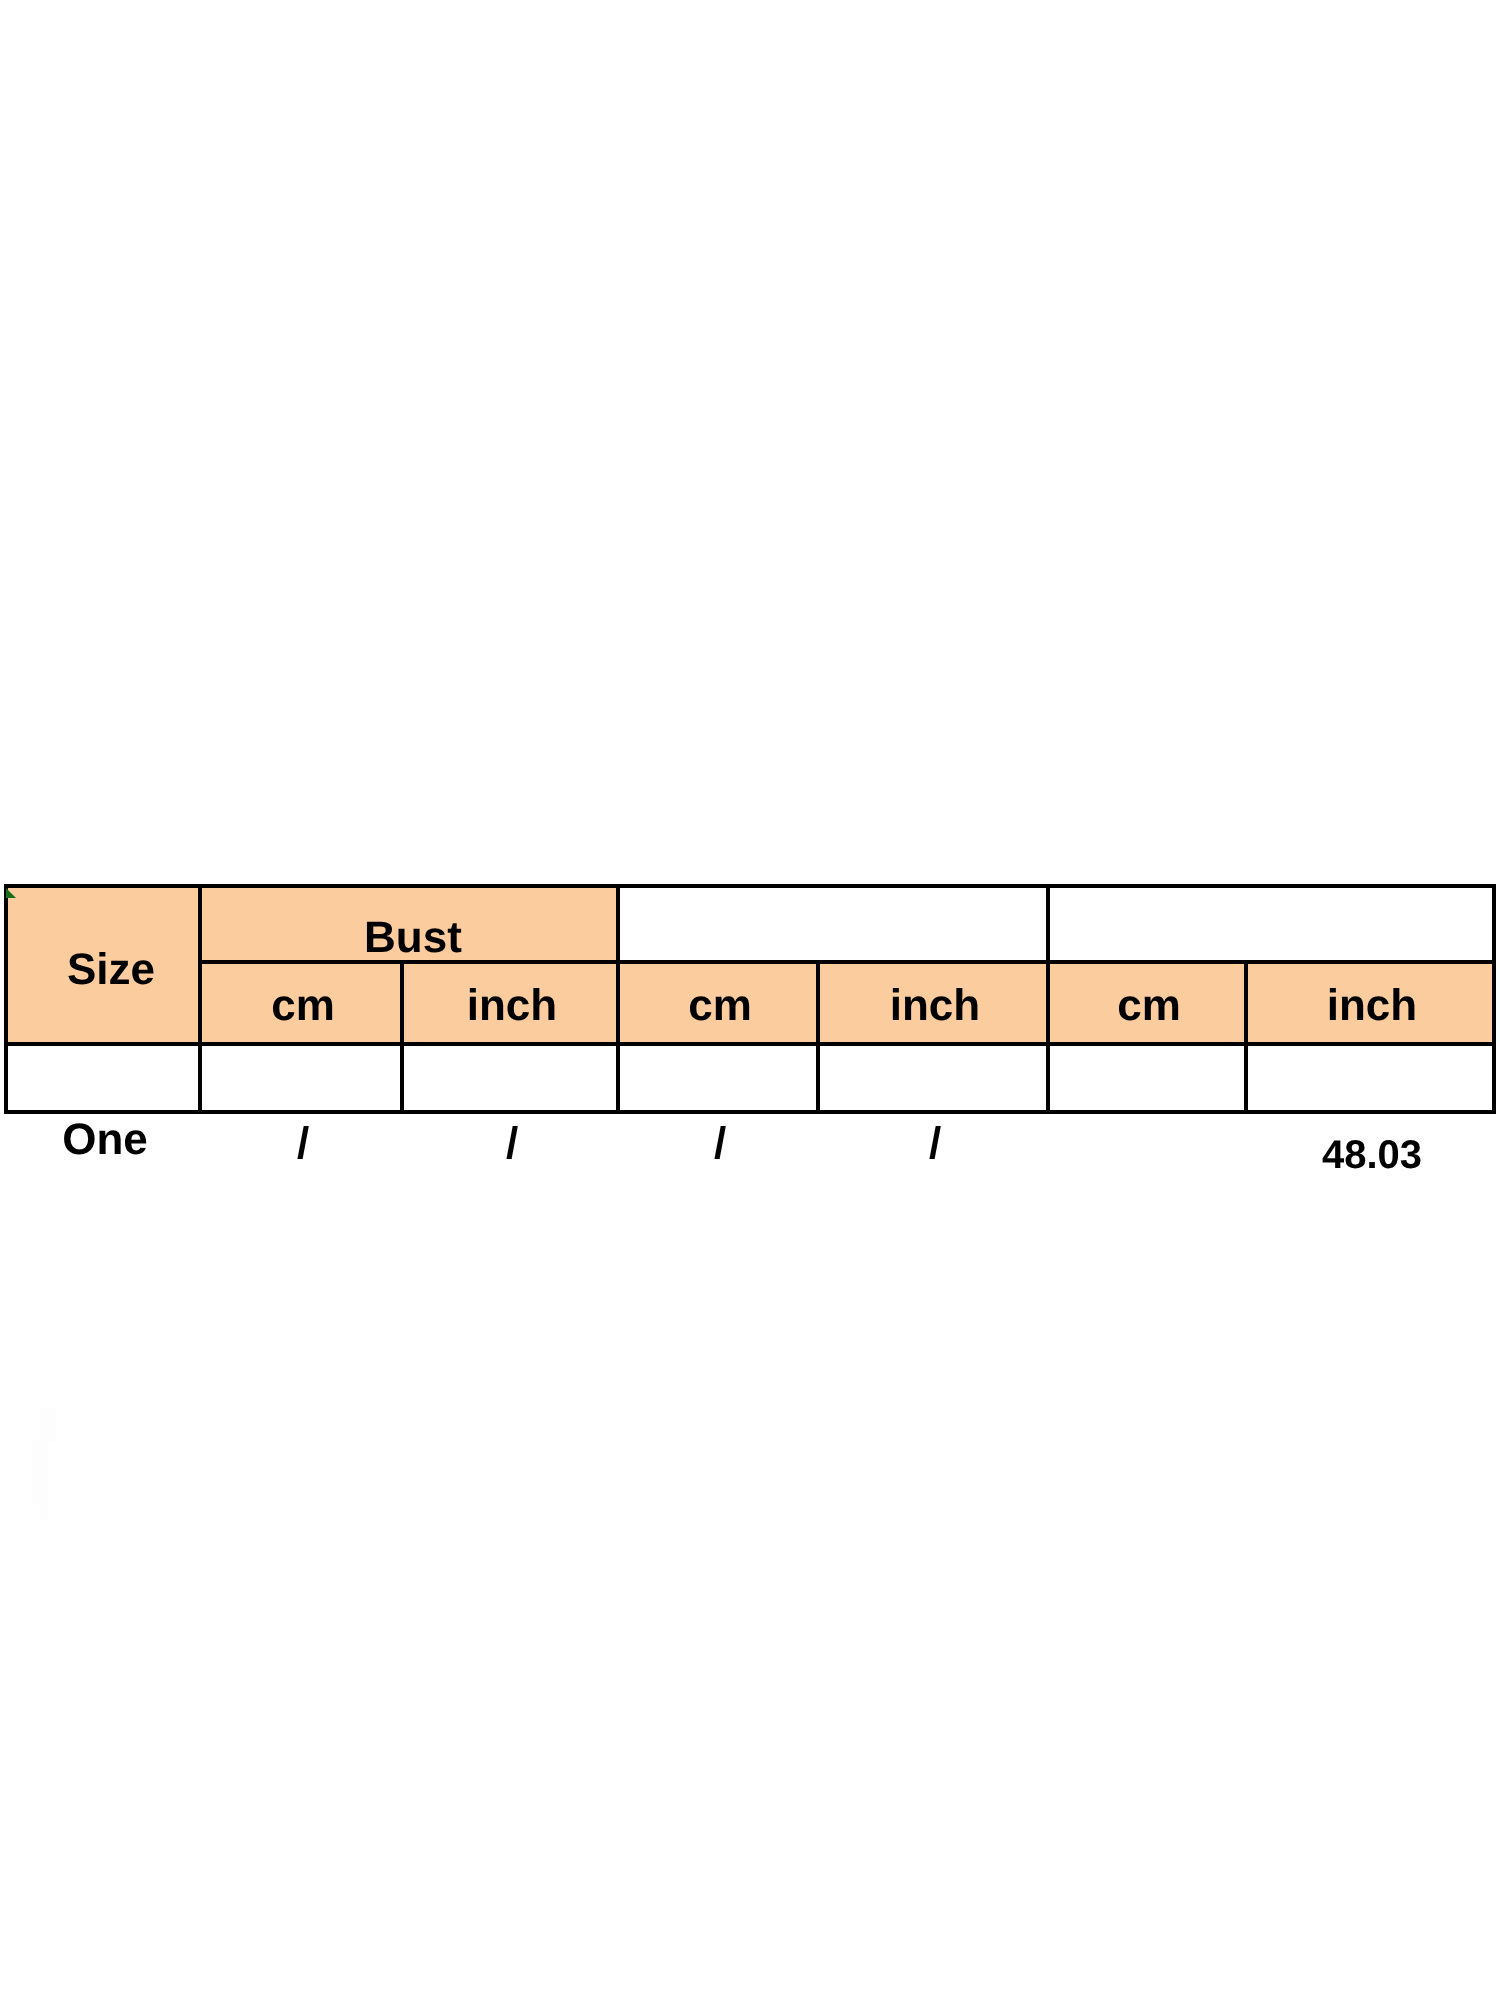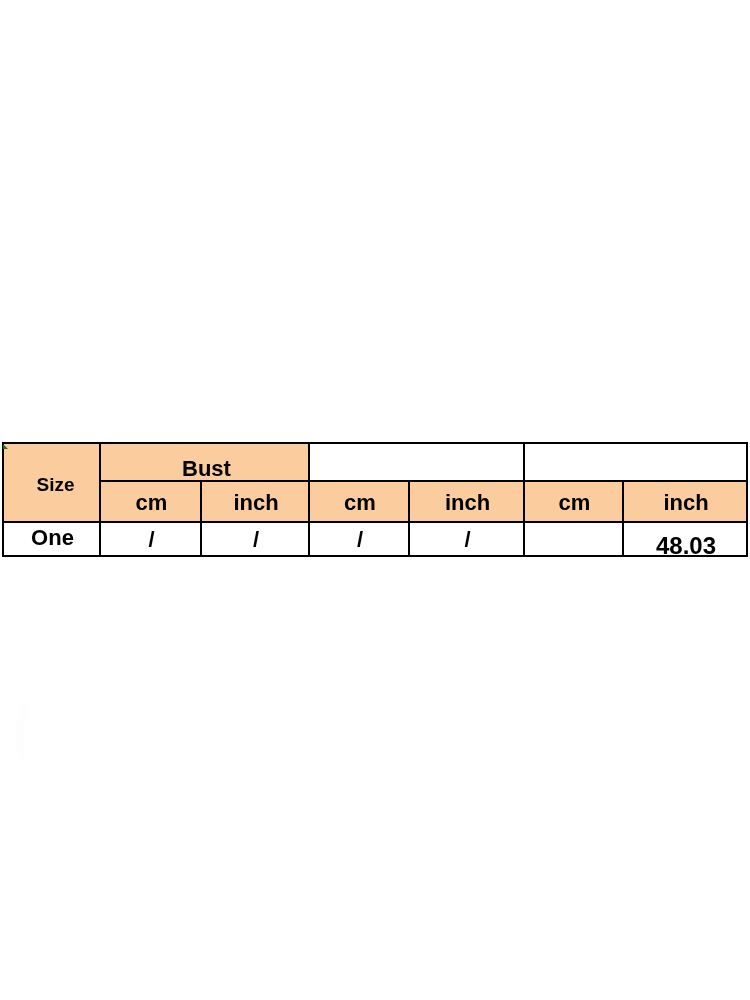--- a/index.html
+++ b/index.html
@@ -31,21 +31,21 @@
     display: flex;
     align-items: center;
     justify-content: center;
     font-weight: bold;
     color: #000000;
     letter-spacing: 0px;
     overflow: hidden;
     white-space: nowrap;
   }
   .hdr { background: #fbcd9e; }
-  .bodycell { background: #ffffff; }
+  .bodycell { background: #ffffff; margin-top: 32px; }
   
   .hline { position: absolute; background: #000; height: 2px; z-index: 3; }
   .vline { position: absolute; background: #000; width: 2px; z-index: 3; }
   
   #corner-marker {
     position: absolute;
     left: 1px;
     top: 2px;
     width: 4.5px;
     height: 4.5px;
@@ -55,36 +55,36 @@
   
   .smudge { position: absolute; background: #fdfdfd; }
 </style>
 </head>
 <body>
 
 <div id="page">
   <div id="chart">
     <div id="corner-marker"></div>
 
-    <div class="cell hdr" style="left:2px;top:2px;width:95px;height:77px;font-size:19px;padding-left:8px;padding-top:4px">Size</div>
+    <div class="cell hdr" style="left:2px;top:2px;width:95px;height:77px;font-size:22px;padding-left:8px;padding-top:4px">Size</div>
     <div class="cell hdr" style="left:99px;top:2px;width:207px;height:36px;font-size:22px;padding-left:4px;padding-top:14px">Bust</div>
 
     <div class="cell hdr" style="left:99px;top:40px;width:99px;height:39px;font-size:22px;padding-left:2px;padding-top:2px">cm</div>
     <div class="cell hdr" style="left:200px;top:40px;width:106px;height:39px;font-size:22px;padding-left:2px;padding-top:2px">inch</div>
     <div class="cell hdr" style="left:308px;top:40px;width:98px;height:39px;font-size:22px;padding-left:2px;padding-top:2px">cm</div>
     <div class="cell hdr" style="left:408px;top:40px;width:113px;height:39px;font-size:22px;padding-left:2px;padding-top:2px">inch</div>
     <div class="cell hdr" style="left:523px;top:40px;width:97px;height:39px;font-size:22px;padding-left:2px;padding-top:2px">cm</div>
     <div class="cell hdr" style="left:622px;top:40px;width:122px;height:39px;font-size:22px;padding-left:2px;padding-top:2px">inch</div>
 
     <div class="cell bodycell" style="left:2px;top:81px;width:95px;height:32px;font-size:22px;padding-left:2px;padding-bottom:3px">One</div>
     <div class="cell bodycell" style="left:99px;top:81px;width:99px;height:32px;font-size:22px;padding-left:2px;padding-top:2px">/</div>
     <div class="cell bodycell" style="left:200px;top:81px;width:106px;height:32px;font-size:22px;padding-left:2px;padding-top:2px">/</div>
     <div class="cell bodycell" style="left:308px;top:81px;width:98px;height:32px;font-size:22px;padding-left:2px;padding-top:2px">/</div>
     <div class="cell bodycell" style="left:408px;top:81px;width:113px;height:32px;font-size:22px;padding-left:2px;padding-top:2px">/</div>
-    <div class="cell bodycell" style="left:622px;top:81px;width:122px;height:44px;font-size:24px;padding-left:2px;padding-top:2px">48.03</div>
+    <div class="cell bodycell" style="left:622px;top:81px;width:122px;height:44px;font-size:20px;padding-left:2px;padding-top:2px">48.03</div>
 
     <div class="hline" style="left:0;top:0px;width:746px"></div>
     <div class="hline" style="left:97px;top:38px;width:649px"></div>
     <div class="hline" style="left:0;top:79px;width:746px"></div>
     <div class="hline" style="left:0;top:113px;width:746px"></div>
 
     <div class="vline" style="left:0px;top:0;height:115px"></div>
     <div class="vline" style="left:97px;top:0;height:115px"></div>
     <div class="vline" style="left:198px;top:38px;height:77px"></div>
     <div class="vline" style="left:306px;top:0;height:115px"></div>

